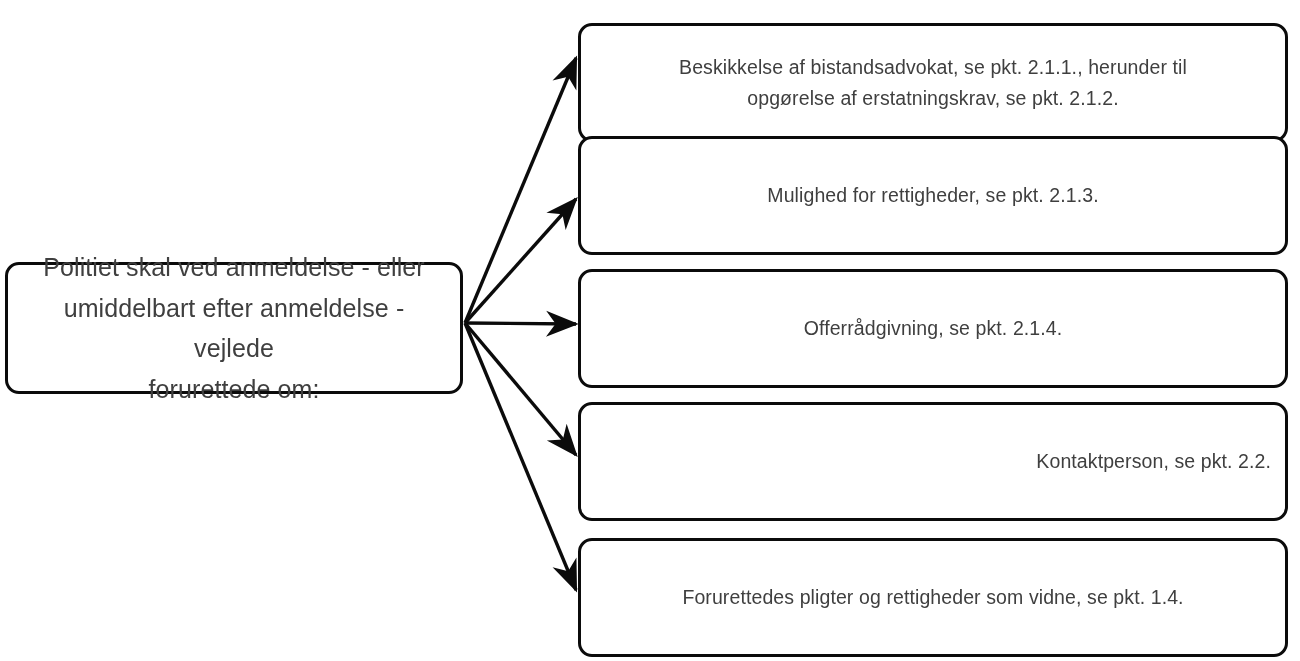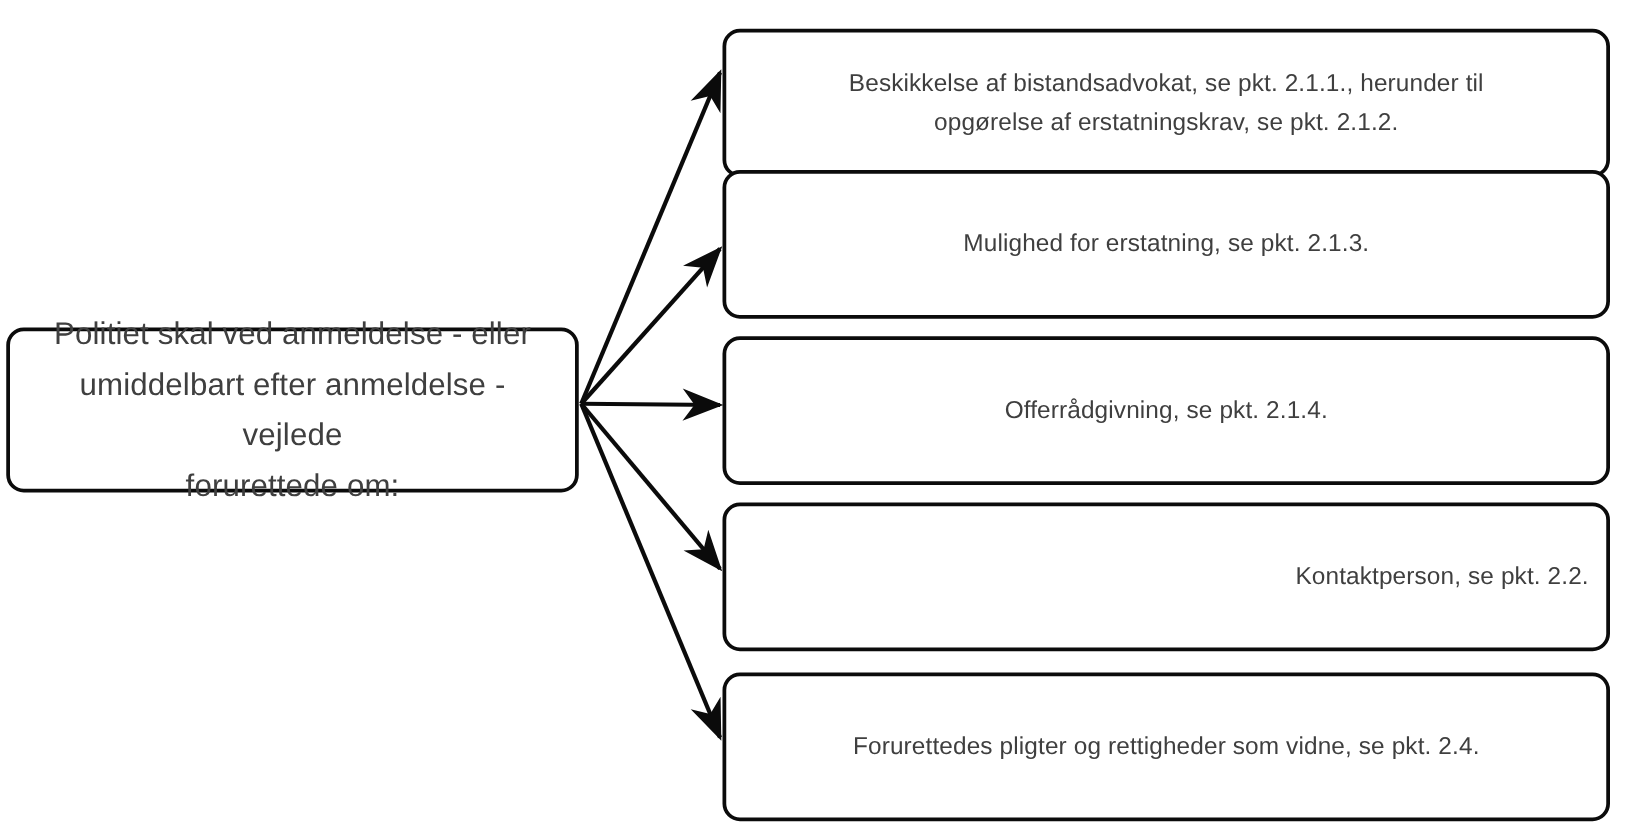--- a/index.html
+++ b/index.html
@@ -81,28 +81,28 @@
 umiddelbart efter anmeldelse - vejlede
 forurettede om:</div>
   </div>
 
   <div class="node" id="node-1" style="left: 578px; top: 3px; width: 710px; height: 119px; margin-top: 20px;">
     <div class="node-label">Beskikkelse af bistandsadvokat, se pkt. 2.1.1., herunder til
 opgørelse af erstatningskrav, se pkt. 2.1.2.</div>
   </div>
 
   <div class="node" id="node-2" style="left: 578px; top: 136px; width: 710px; height: 119px;">
-    <div class="node-label">Mulighed for erstatning, se pkt. 2.1.3.</div>
+    <div class="node-label">Mulighed for rettigheder, se pkt. 2.1.3.</div>
   </div>
 
   <div class="node" id="node-3" style="left: 578px; top: 269px; width: 710px; height: 119px;">
     <div class="node-label">Offerrådgivning, se pkt. 2.1.4.</div>
   </div>
 
   <div class="node" id="node-4" style="left: 578px; top: 402px; width: 710px; height: 119px; justify-content: flex-end;">
     <div class="node-label">Kontaktperson, se pkt. 2.2.</div>
   </div>
 
   <div class="node" id="node-5" style="left: 578px; top: 538px; width: 710px; height: 119px;">
-    <div class="node-label">Forurettedes pligter og rettigheder som vidne, se pkt. 2.4.</div>
+    <div class="node-label">Forurettedes pligter og rettigheder som vidne, se pkt. 1.4.</div>
   </div>
 
 </div>
 
 </body></html>

